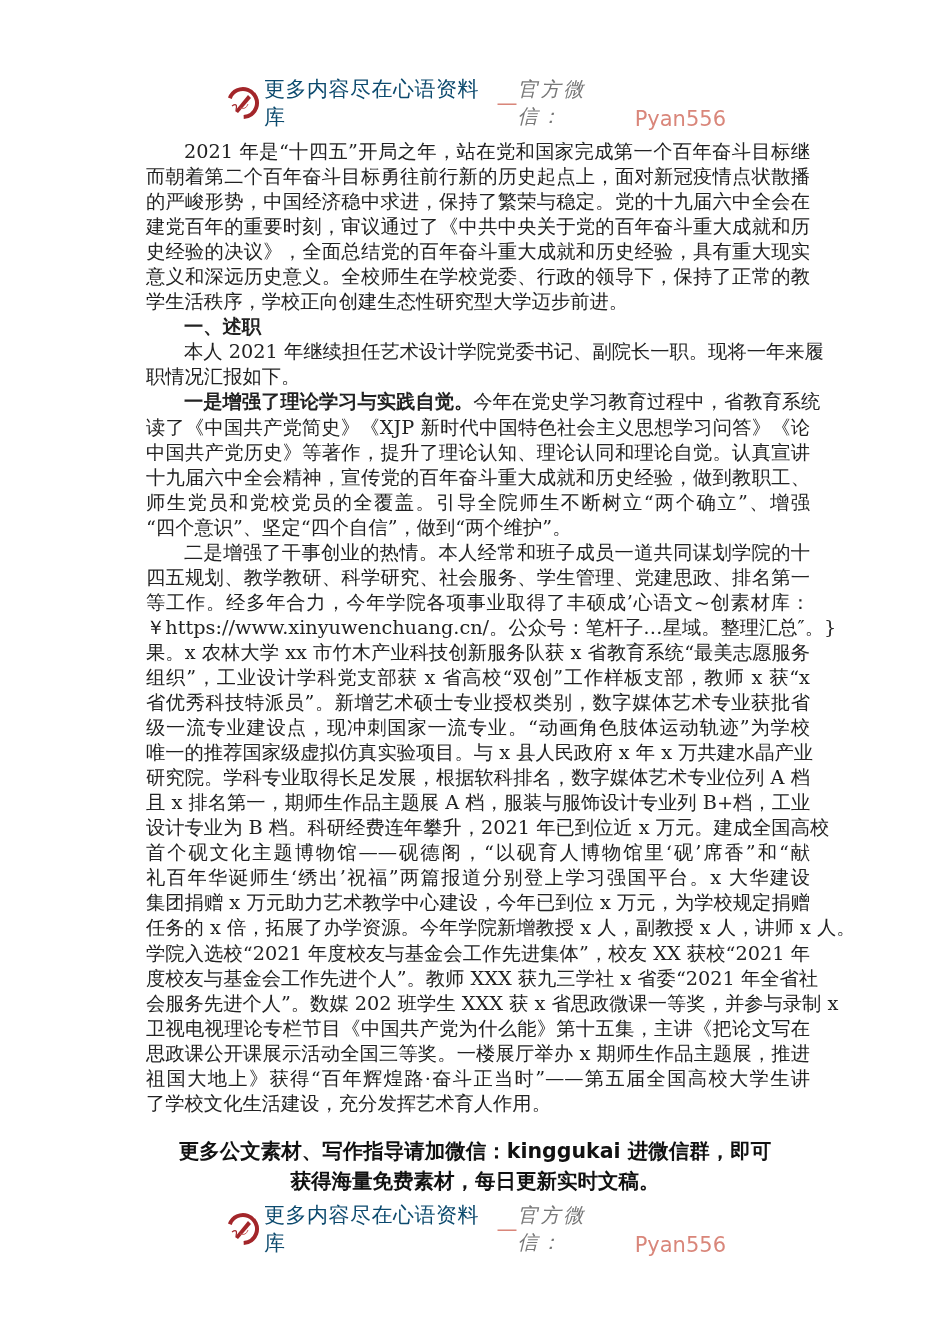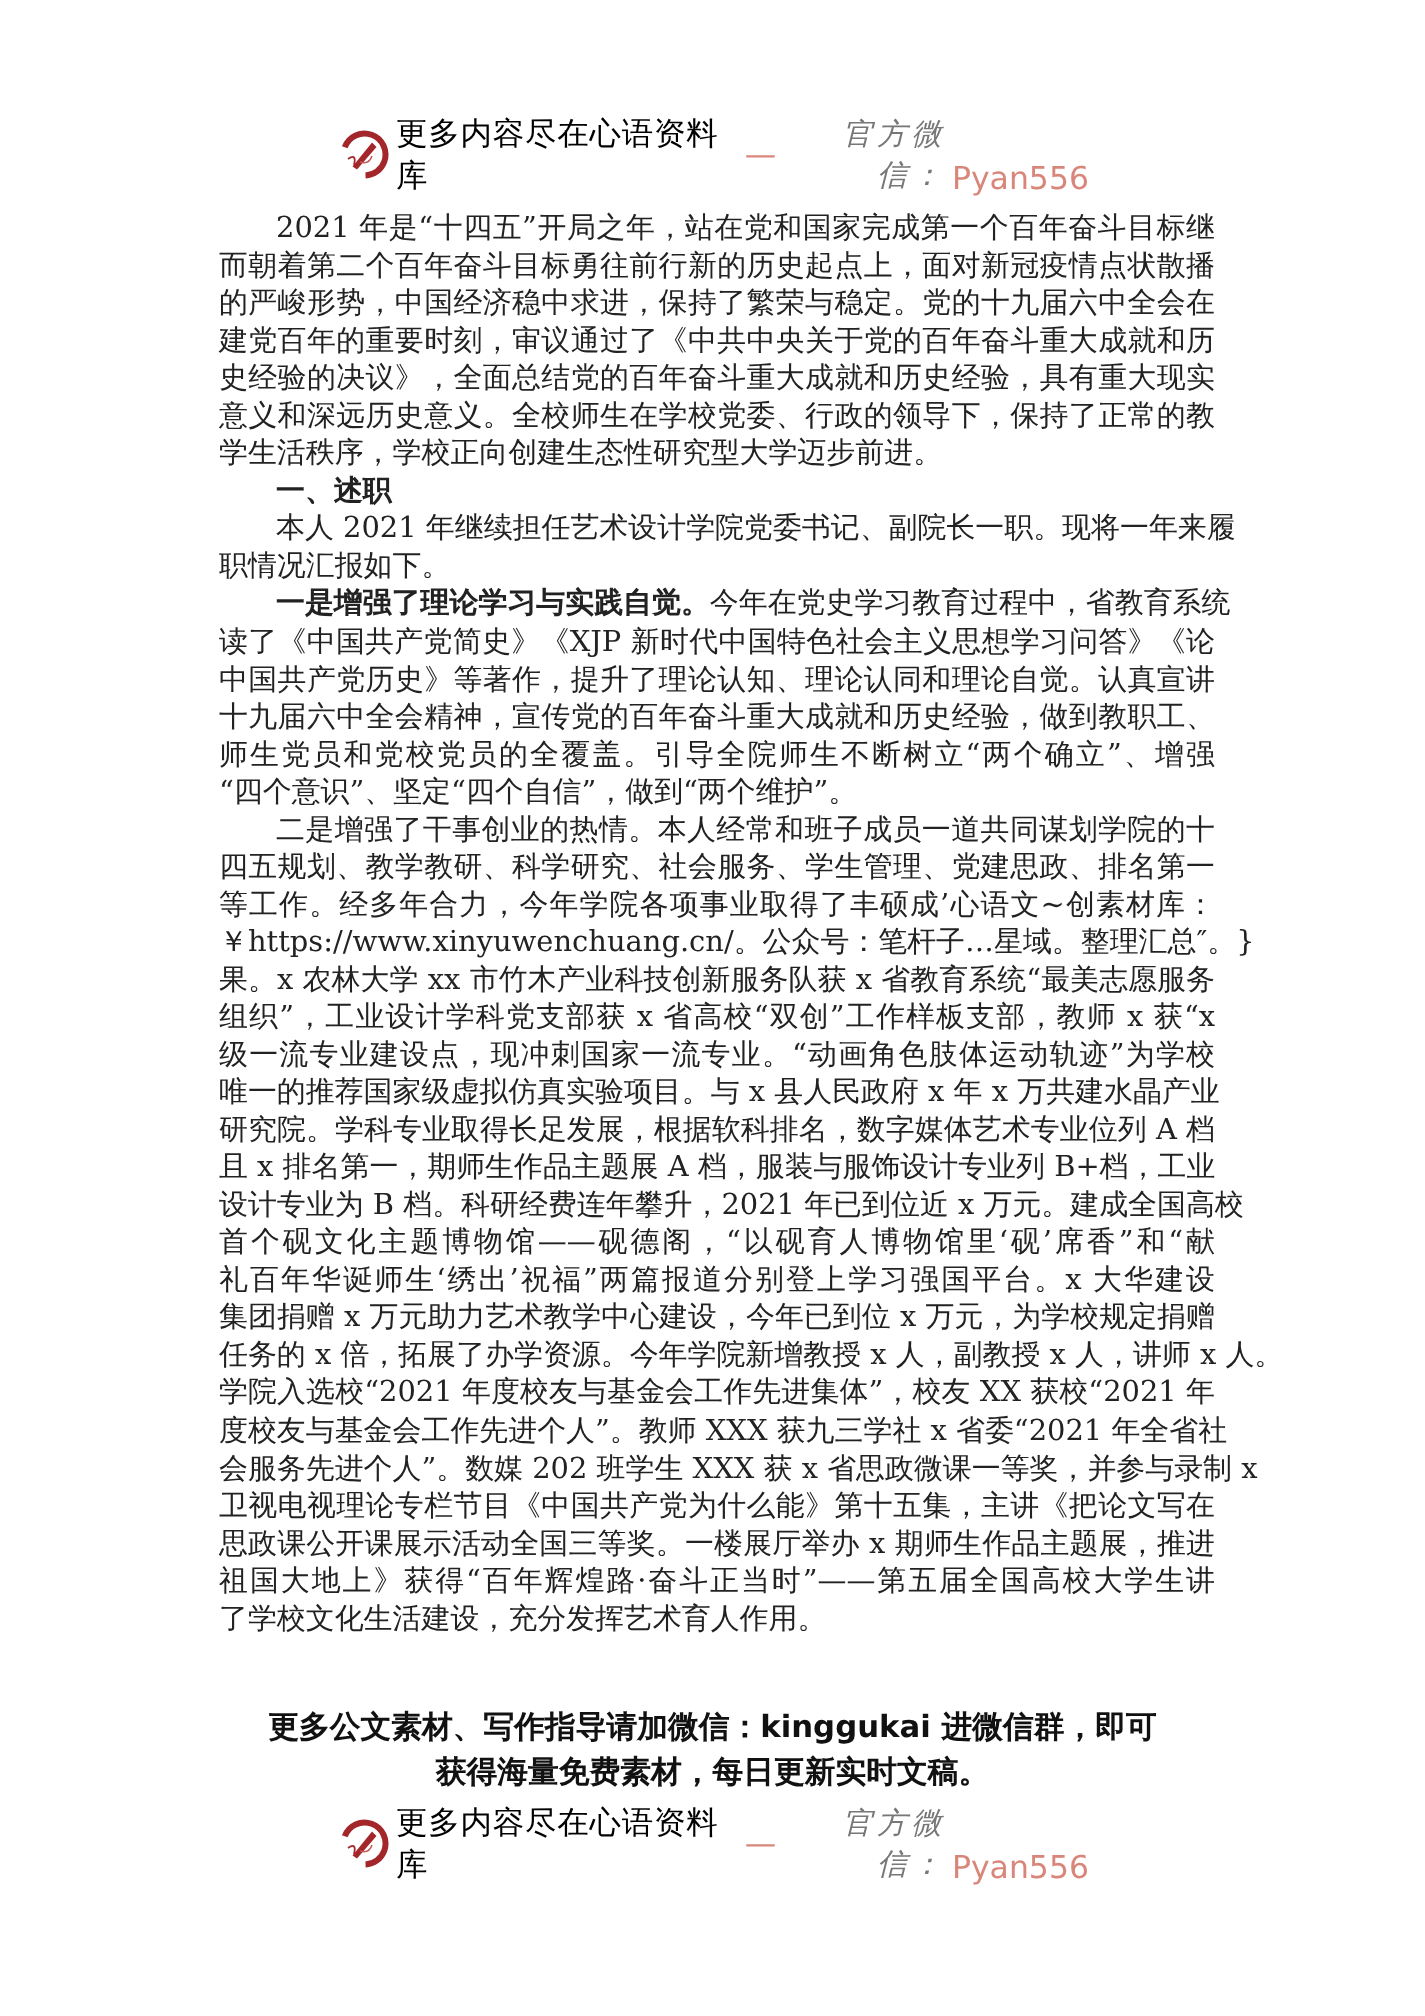--- a/index.html
+++ b/index.html
@@ -3,25 +3,25 @@
 <meta charset="utf-8">
 <style>
   html, body { margin: 0; padding: 0; background: #ffffff; }
   body { width: 950px; height: 1344px; position: relative; overflow: hidden;
          font-family: "DejaVu Serif", "Liberation Serif", serif; color: #222; }
   .banner { position: absolute; left: 226px; width: 500px; height: 40px;
             display: flex; align-items: center; }
   .banner.top { top: 83px; }
   .banner.bottom { top: 1209px; }
   .banner .logo { width: 34px; height: 34px; margin-right: 4px; flex: 0 0 auto; }
-  .banner .brand { color: #000000; font-size: 21px; letter-spacing: 0.5px;
+  .banner .brand { color: #0c4a6e; font-size: 21px; letter-spacing: 0.5px;
                    font-family: Liberation Serif, serif; }
   .banner .dash { color: #d9867a; font-size: 21px; font-family: "DejaVu Sans", sans-serif; }
   .banner .official { color: #777; font-size: 20px; letter-spacing: 3px;
-                      font-family: "DejaVu Serif", serif; font-style: italic; text-align: right; }
+                      font-family: "DejaVu Serif", serif; font-style: italic; }
   .banner .wx { color: #d9867a; font-size: 21px; margin-left: 4px;
                 font-family: "DejaVu Sans", sans-serif; margin-top: 32px; }
   .body-text { position: absolute; left: 146px; top: 139px; width: 664px; }
   .line { height: 25.05px; line-height: 25.05px; font-size: 19.3px;
           white-space: nowrap; overflow: visible; text-align: justify;
           text-align-last: justify; letter-spacing: 0; }
   .line.last { text-align-last: left; }
   .line.indent { padding-left: 38px; }
   .bold { font-weight: bold; font-family: "DejaVu Sans", sans-serif; }
   .promo { position: absolute; left: 140px; top: 1136px; width: 670px;
@@ -72,20 +72,21 @@
     <div class="line last">“四个意识”、坚定“四个自信”，做到“两个维护”。</div>
   </div>
 
   <div>
     <div class="line indent">二是增强了干事创业的热情。本人经常和班子成员一道共同谋划学院的十</div>
     <div class="line">四五规划、教学教研、科学研究、社会服务、学生管理、党建思政、排名第一</div>
     <div class="line">等工作。经多年合力，今年学院各项事业取得了丰硕成’心语文~创素材库：</div>
     <div class="line">￥https://www.xinyuwenchuang.cn/。公众号：笔杆子…星域。整理汇总″。}</div>
     <div class="line">果。x 农林大学 xx 市竹木产业科技创新服务队获 x 省教育系统“最美志愿服务</div>
     <div class="line">组织”，工业设计学科党支部获 x 省高校“双创”工作样板支部，教师 x 获“x</div>
+    <div class="line">省优秀科技特派员”。新增艺术硕士专业授权类别，数字媒体艺术专业获批省</div>
     <div class="line">级一流专业建设点，现冲刺国家一流专业。“动画角色肢体运动轨迹”为学校</div>
     <div class="line">唯一的推荐国家级虚拟仿真实验项目。与 x 县人民政府 x 年 x 万共建水晶产业</div>
     <div class="line">研究院。学科专业取得长足发展，根据软科排名，数字媒体艺术专业位列 A 档</div>
     <div class="line">且 x 排名第一，期师生作品主题展 A 档，服装与服饰设计专业列 B+档，工业</div>
     <div class="line">设计专业为 B 档。科研经费连年攀升，2021 年已到位近 x 万元。建成全国高校</div>
     <div class="line">首个砚文化主题博物馆——砚德阁，“以砚育人博物馆里‘砚’席香”和“献</div>
     <div class="line">礼百年华诞师生‘绣出’祝福”两篇报道分别登上学习强国平台。x 大华建设</div>
     <div class="line">集团捐赠 x 万元助力艺术教学中心建设，今年已到位 x 万元，为学校规定捐赠</div>
     <div class="line">任务的 x 倍，拓展了办学资源。今年学院新增教授 x 人，副教授 x 人，讲师 x 人。</div>
     <div class="line">学院入选校“2021 年度校友与基金会工作先进集体”，校友 XX 获校“2021 年</div>

